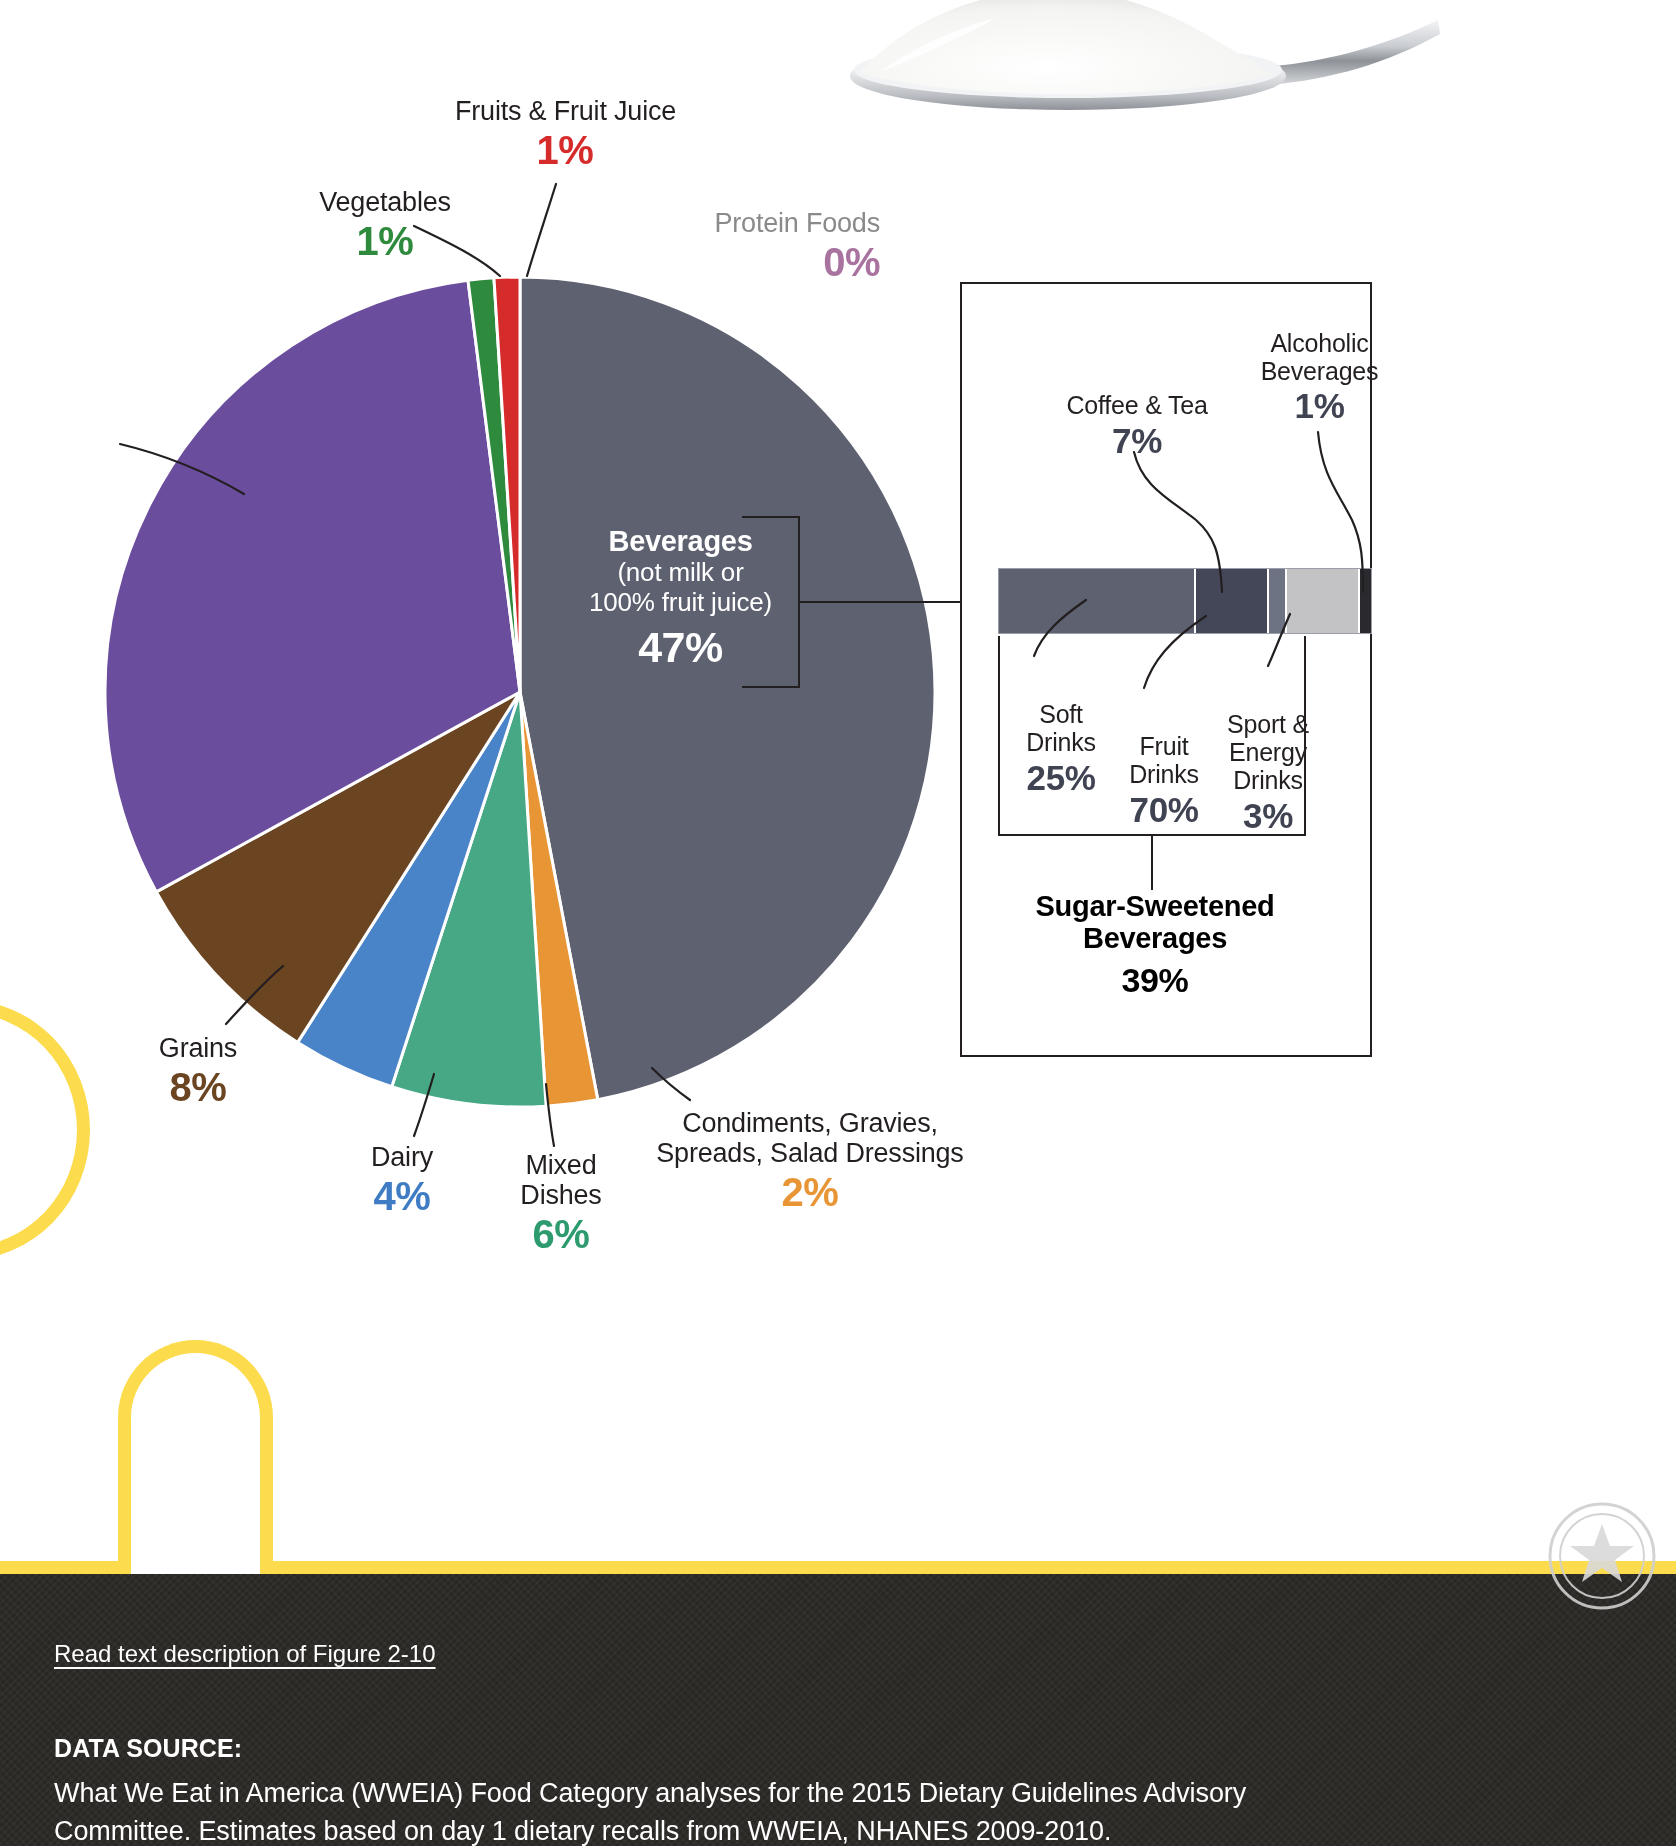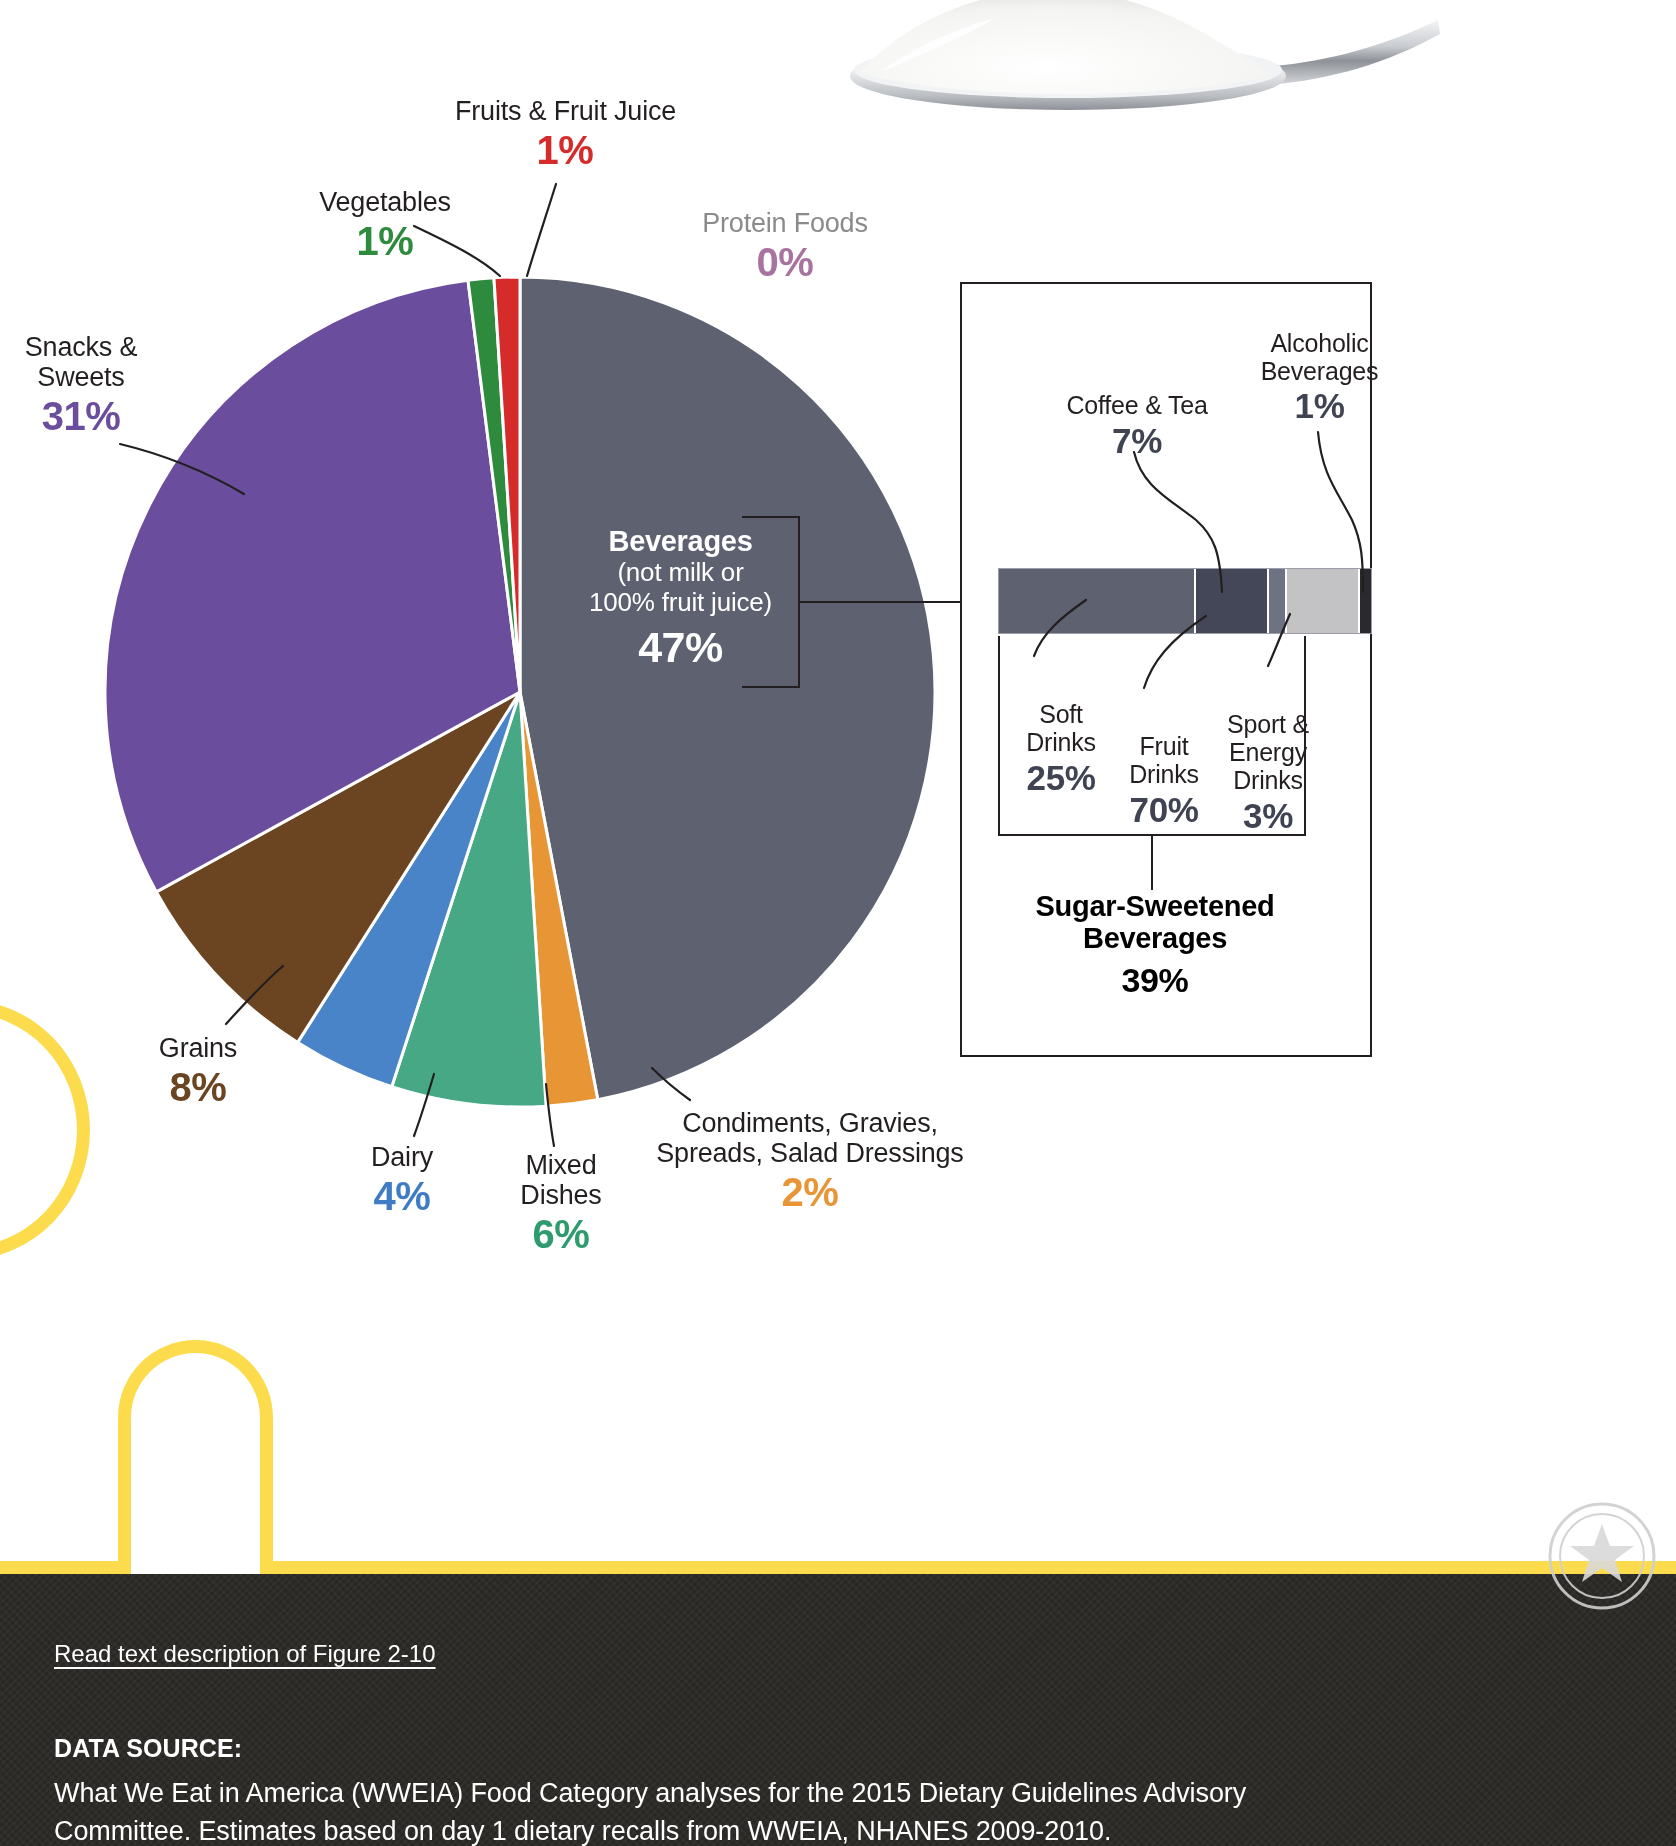--- a/index.html
+++ b/index.html
@@ -78,21 +78,21 @@
   }
   .pl-pct {
     font-size: 40px;
     font-weight: 700;
     letter-spacing: -0.5px;
     margin-top: 2px;
   }
 
   #label-fruits   { left: 455px; top: 96px;  width: 220px; }
   #label-veg      { left: 310px; top: 142px; width: 150px; margin-top: 45px; }
-  #label-protein  { left: 690px; top: 208px; width: 190px; }
+  #label-protein  { left: 690px; top: 208px; width: 190px; text-align: right; }
   #label-snacks   { left:   6px; top: 332px; width: 150px; }
   #label-grains   { left: 128px; top: 1033px; width: 140px; }
   #label-dairy    { left: 337px; top: 1142px; width: 130px; }
   #label-mixed    { left: 486px; top: 1150px; width: 150px; }
   #label-cond     { left: 650px; top: 1108px; width: 320px; }
 
   #label-protein .pl-name { color: #8a8a8a; }
 
   
   #pie-leaders { position: absolute; left: 0; top: 0; width: 1676px; height: 1574px; pointer-events: none; }
@@ -323,25 +323,20 @@
   <div class="pie-label" id="label-veg">
     <div class="pl-name">Vegetables</div>
     <div class="pl-pct" style="color:#2e8b3d">1%</div>
   </div>
 
   <div class="pie-label" id="label-protein">
     <div class="pl-name">Protein Foods</div>
     <div class="pl-pct" style="color:#a8739f">0%</div>
   </div>
 
-  <div class="pie-label" id="label-snacks">
-    <div class="pl-name">Snacks &amp;</div>
-    <div class="pl-name">Sweets</div>
-    <div class="pl-pct" style="color:#6b4d9e">31%</div>
-  </div>
 
   <div class="pie-label" id="label-grains">
     <div class="pl-name">Grains</div>
     <div class="pl-pct" style="color:#6b4422">8%</div>
   </div>
 
   <div class="pie-label" id="label-dairy">
     <div class="pl-name">Dairy</div>
     <div class="pl-pct" style="color:#3f7cc4">4%</div>
   </div>

